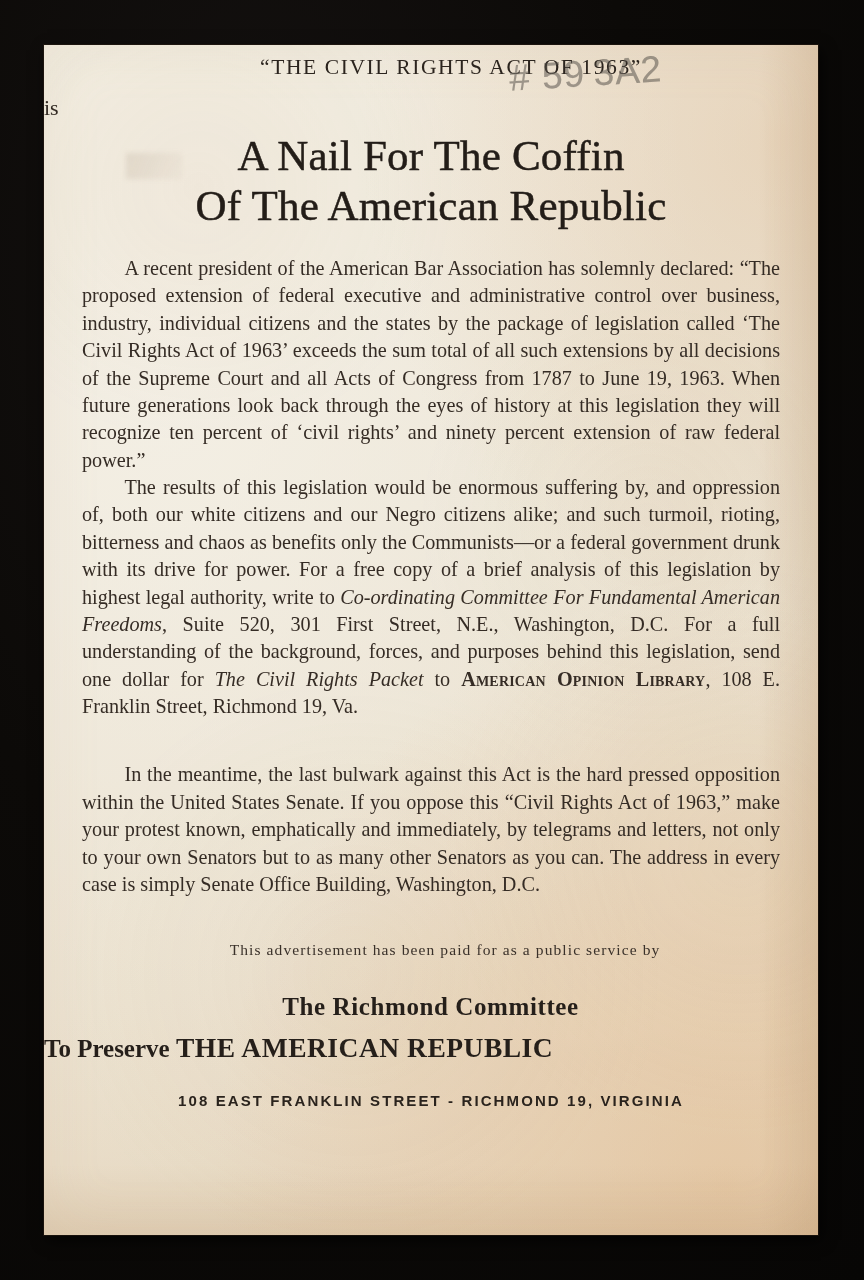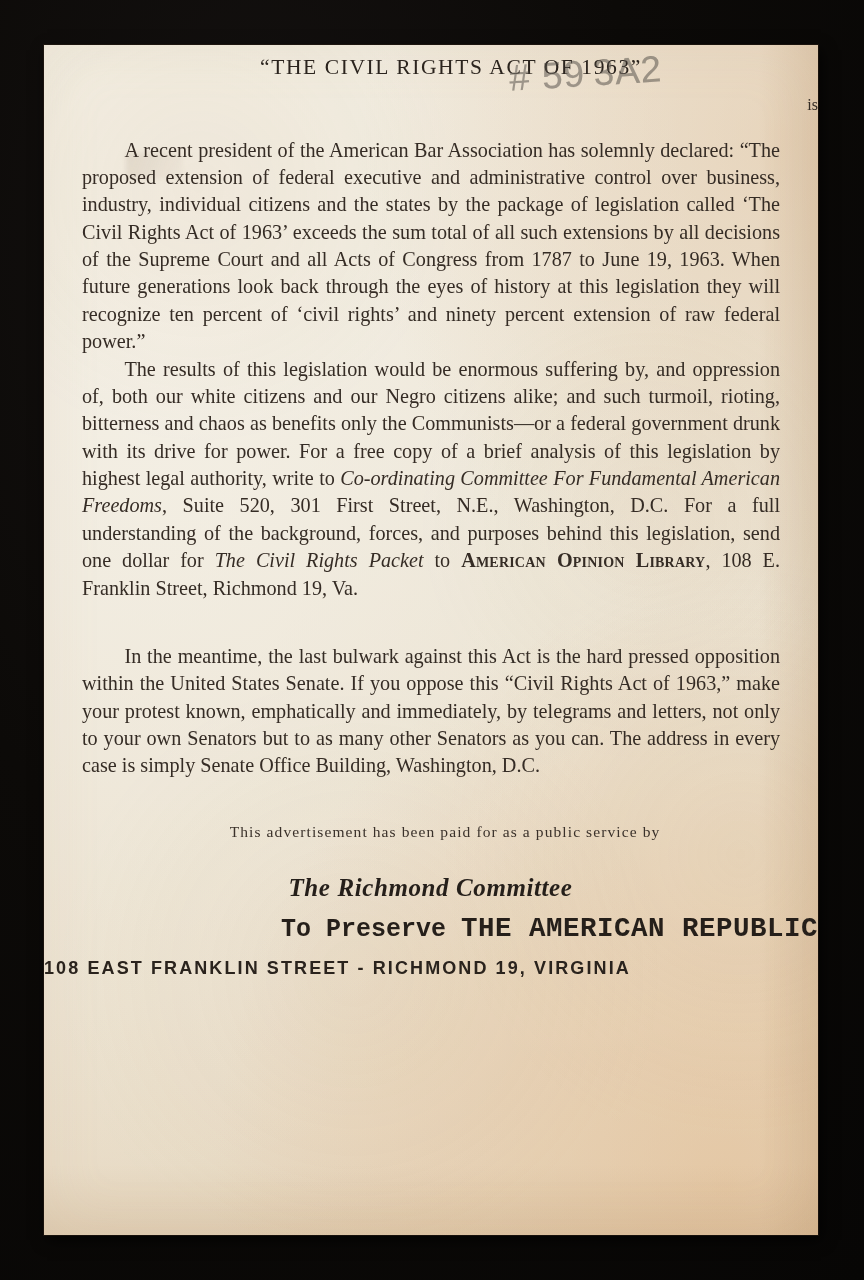--- a/index.html
+++ b/index.html
@@ -85,22 +85,22 @@
     text-align: center;
     font-size: 21.5px;
     letter-spacing: 1.6px;
     color: #2b241e;
     margin: 12px 0 0 0;
     line-height: 1;
     white-space: nowrap;
     padding-left: 40px;
   }
   .is-line {
-    text-align: right;
-    font-size: 16px;
+    text-align: left;
+    font-size: 22px;
     color: #332b24;
     margin: 18px 0 0 0;
     line-height: 1;
   }
   .headline {
     text-align: center;
     font-size: 43px;
     line-height: 1.17;
     color: #231d18;
     margin: 12px 0 0 0;
@@ -146,40 +146,39 @@
     padding-left: 28px;
   }
   .org-line-1 {
     text-align: center;
     font-size: 25px;
     letter-spacing: 0.6px;
     color: #251f1a;
     margin: 36px 1px 0 0;
     line-height: 1;
     font-weight: bold;
-    font-style: italic;
   }
   .org-line-2 {
-    text-align: right;
+    text-align: left;
     font-size: 25px;
     color: #251f1a;
     margin: 15px 0 0 0;
     line-height: 1;
     font-weight: bold;
     white-space: nowrap;
-    font-family: Liberation Mono, monospace;
   }
   .org-line-2 .big { font-size: 27.5px; letter-spacing: 0.5px; }
   .street-line {
+    text-align: center;
     font-family: "Liberation Sans", sans-serif;
-    font-size: 18px;
+    font-size: 15px;
     font-weight: bold;
     letter-spacing: 2.1px;
     color: #2a231d;
-    margin: 16px 0 0 0;
+    margin: 32px 0 0 0;
     line-height: 1;
     white-space: nowrap;
   }
 
   
   #pencil-note {
     position: absolute;
     left: 465px;
     top: 8px;
     z-index: 6;
@@ -218,20 +217,24 @@
 
     <div id="pencil-note"># 59 3A2</div>
 
     <div id="sheet-content">
 
 
       <div class="act-title">“THE CIVIL RIGHTS ACT OF 1963”</div>
 
       <div class="is-line">is</div>
 
+      <h1 class="headline">
+        <span class="hl-line">A Nail For The Coffin</span>
+        <span class="hl-line">Of The American Republic</span>
+      </h1>
 
       <div class="body-block">
 
         <p class="para first"><span>A recent president of the American Bar Association has solemnly declared: “The proposed extension of federal executive and administrative control over business, industry, individual citizens and the states by the package of legislation called ‘The Civil Rights Act of 1963’ exceeds the sum total of all such extensions by all decisions of the Supreme Court and all Acts of Congress from 1787 to June 19, 1963. When future generations look back through the eyes of history at this legislation they will recognize ten percent of ‘civil rights’ and ninety percent extension of raw federal power.”</span></p>
 
         <p class="para second"><span>The results of this legislation would be enormous suffering by, and oppression of, both our white citizens and our Negro citizens alike; and such turmoil, rioting, bitterness and chaos as benefits only the Communists—or a federal government drunk with its drive for power. For a free copy of a brief analysis of this legislation by highest legal authority, write to </span><span class="ital">Co-ordinating Committee For Fundamental American Freedoms</span><span>, Suite 520, 301 First Street, N.E., Washington, D.C. For a full understanding of the background, forces, and purposes behind this legislation, send one dollar for </span><span class="ital">The Civil Rights Packet</span><span> to </span><span class="smallcaps">American Opinion Library</span><span>, 108 E. Franklin Street, Richmond 19, Va.</span></p>
 
         <p class="para third"><span>In the meantime, the last bulwark against this Act is the hard pressed opposition within the United States Senate. If you oppose this “Civil Rights Act of 1963,” make your protest known, emphatically and immediately, by telegrams and letters, not only to your own Senators but to as many other Senators as you can. The address in every case is simply Senate Office Building, Washington, D.C.</span></p>
 
       </div>

